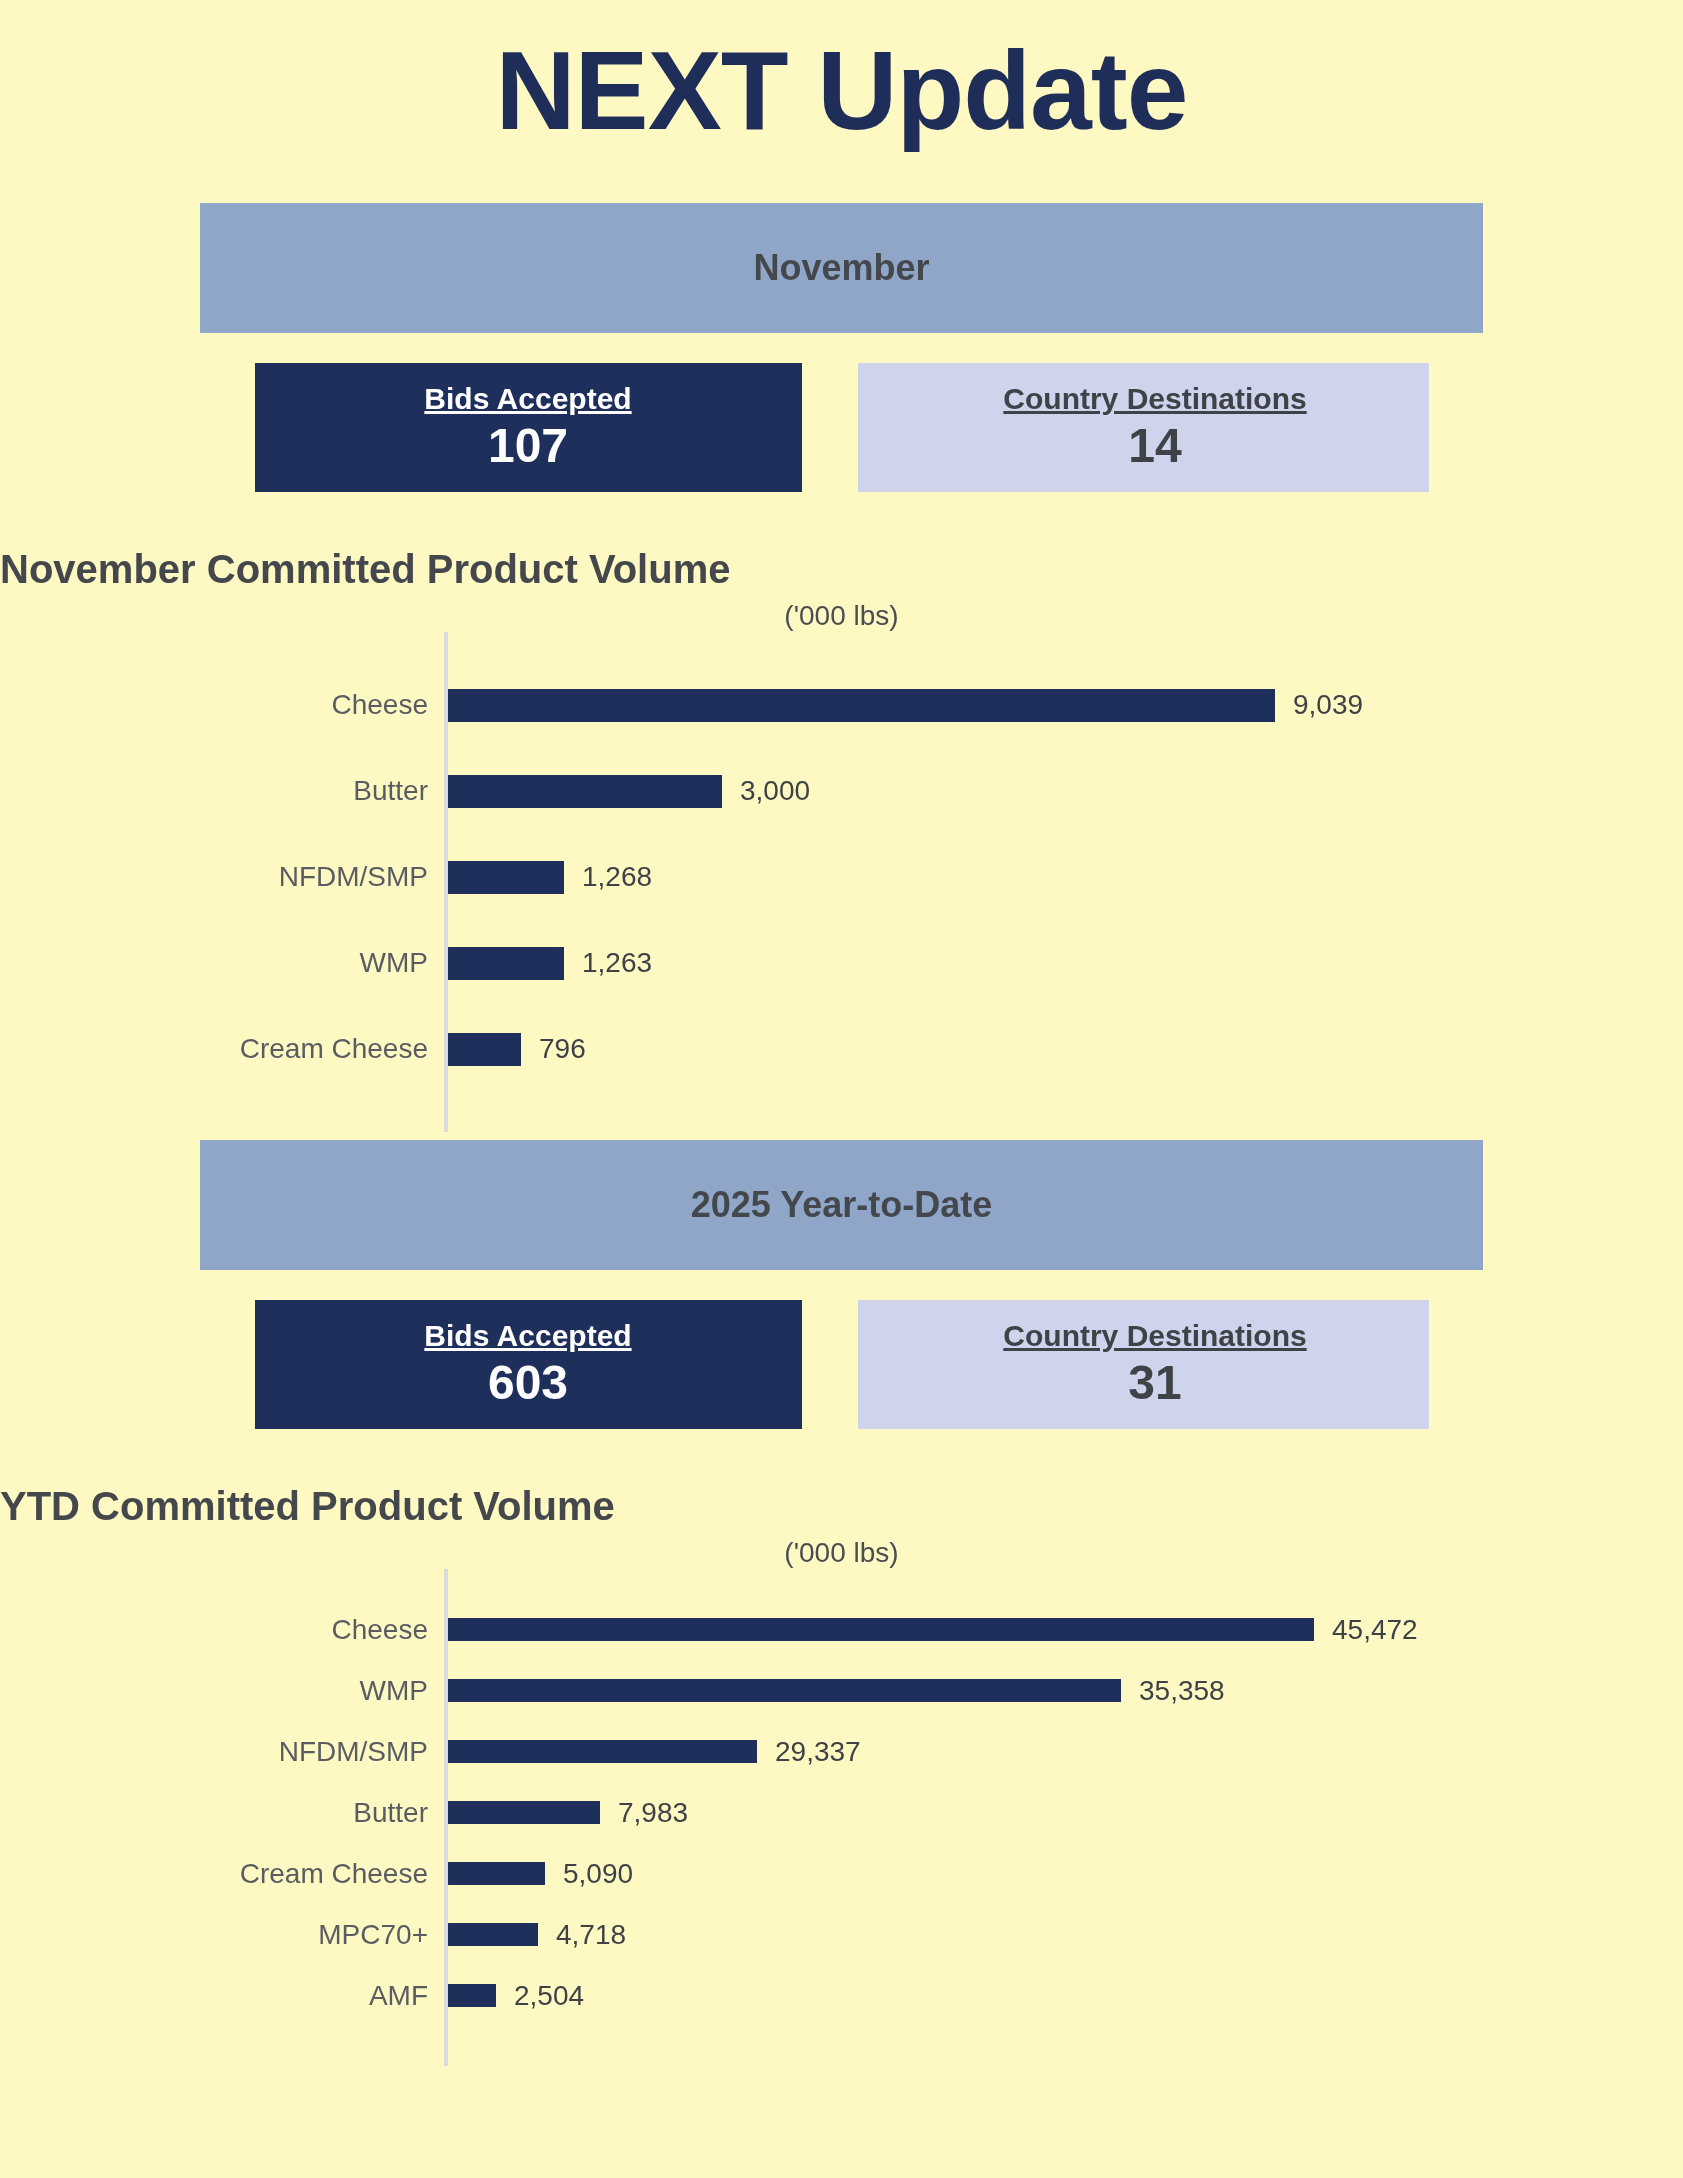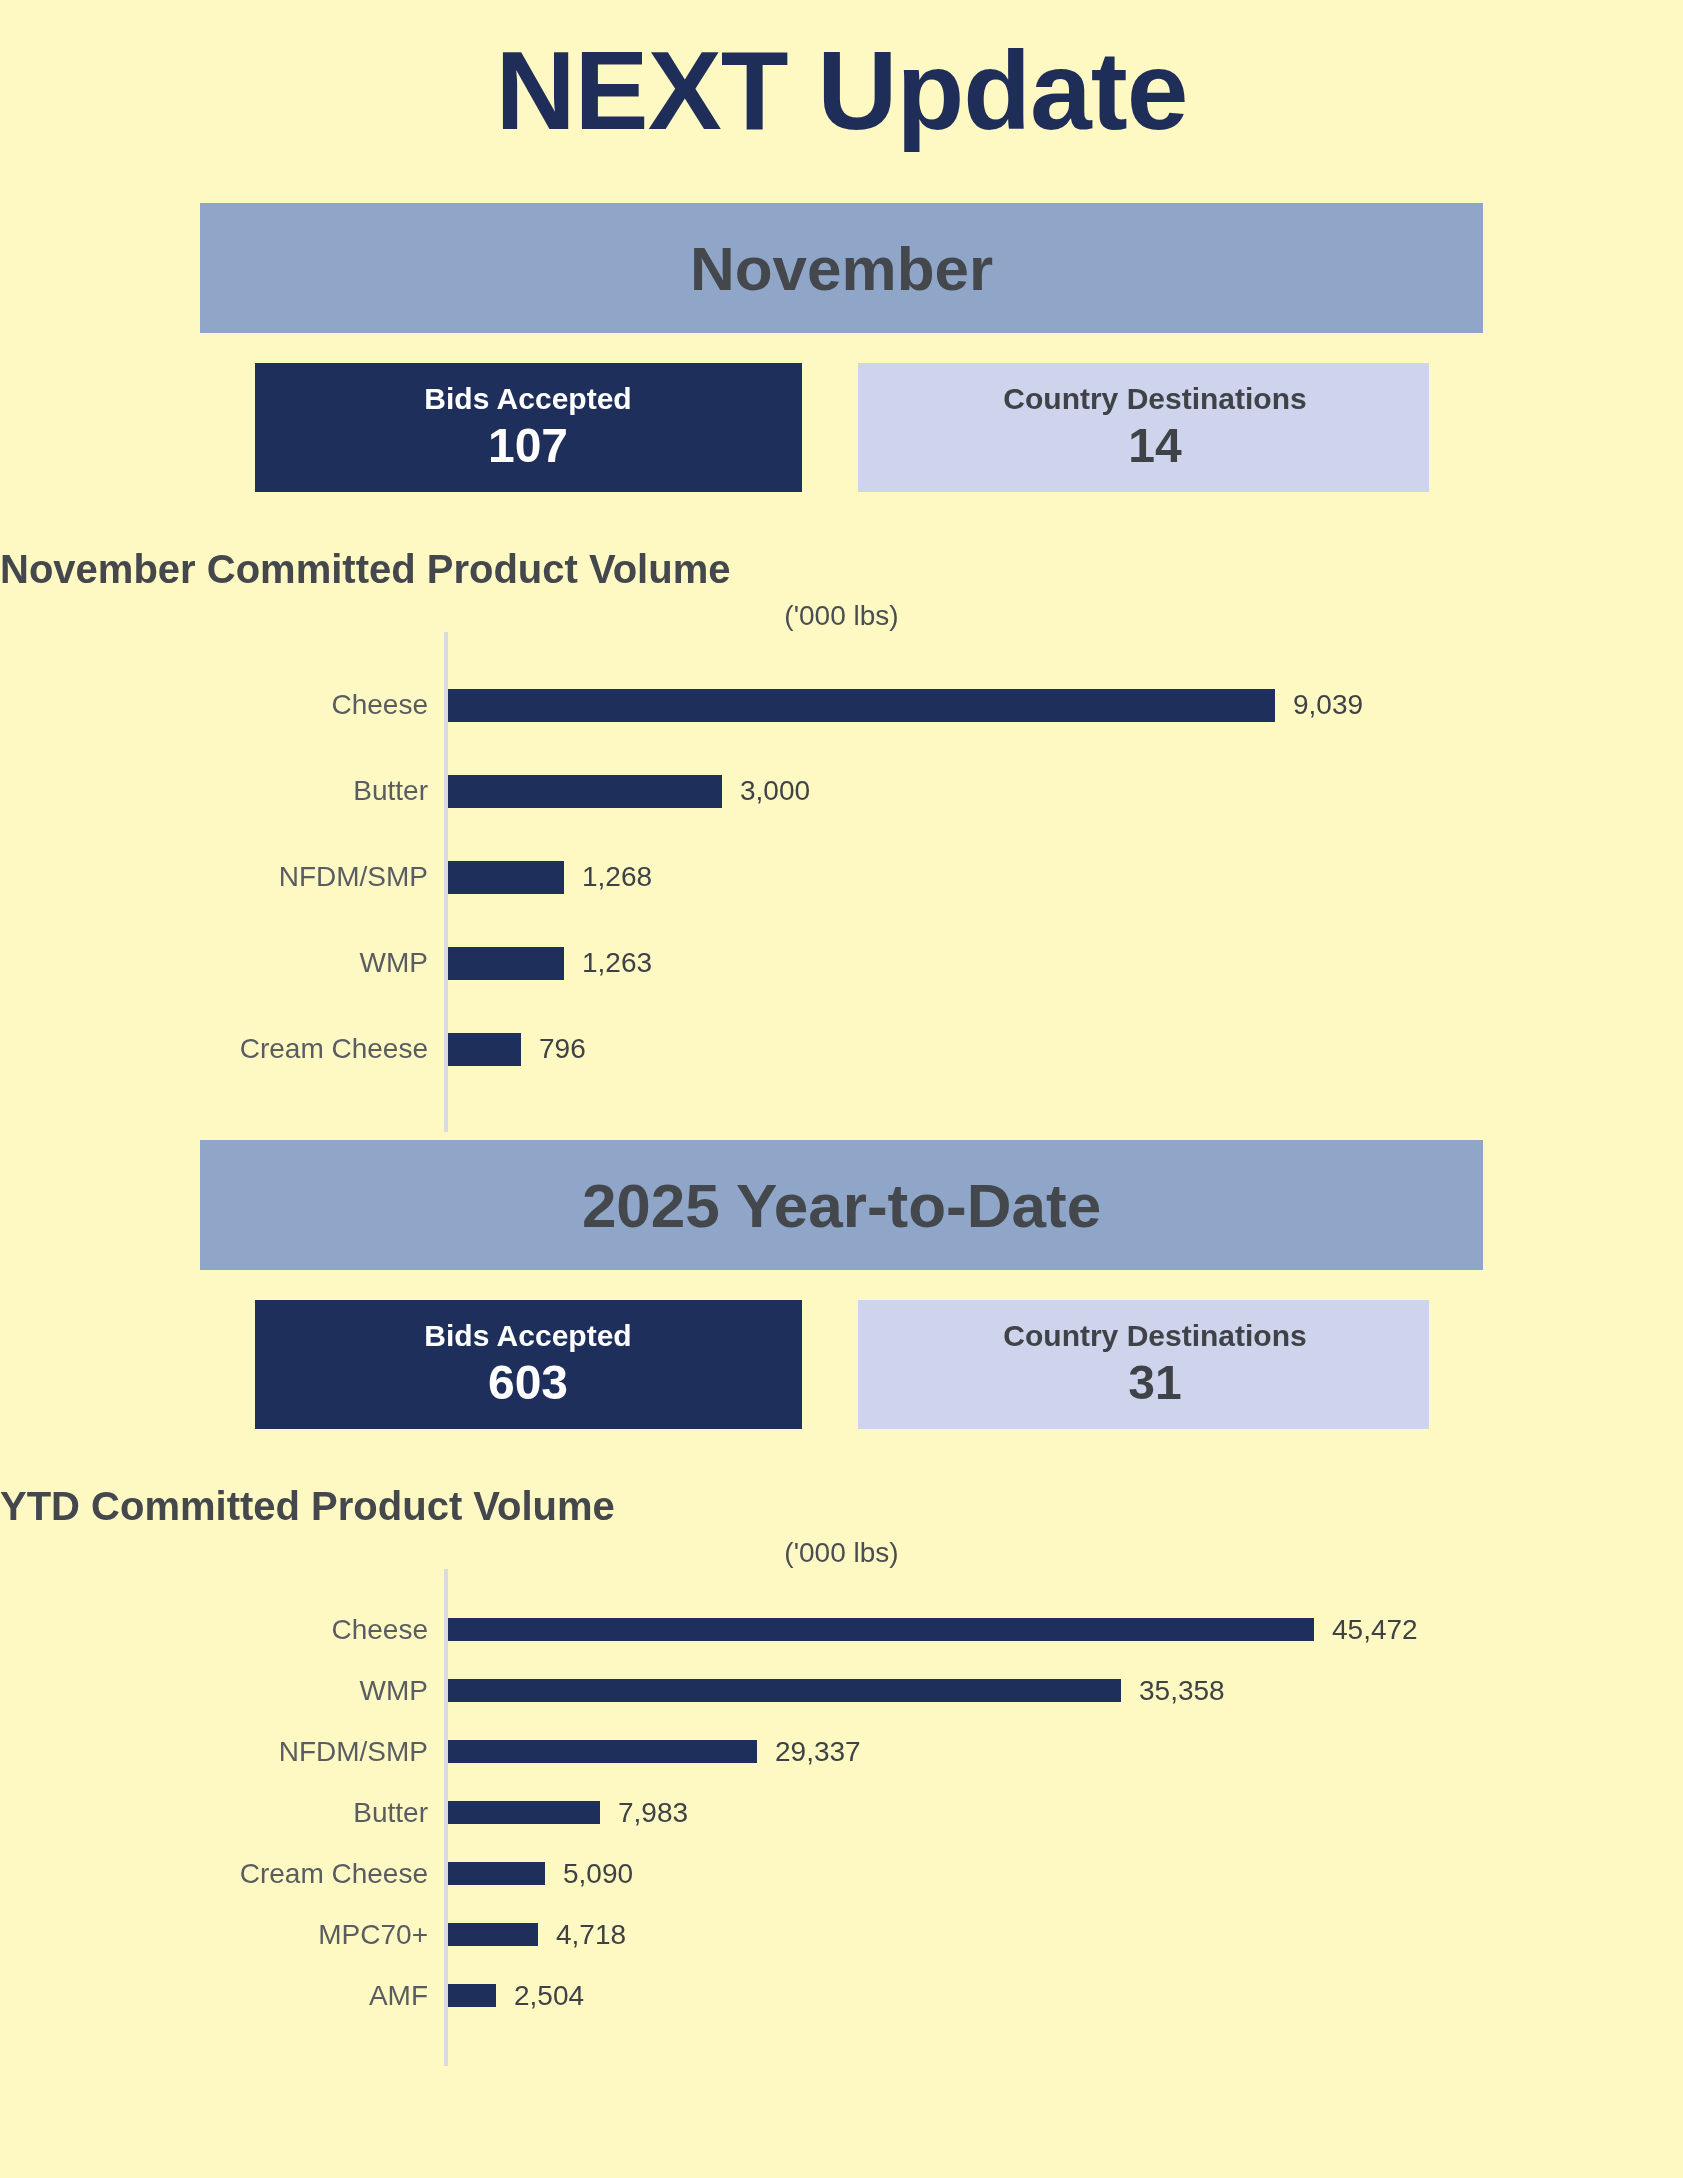--- a/index.html
+++ b/index.html
@@ -25,21 +25,21 @@
     letter-spacing: -1px;
   }
   .band {
     width: 1283px;
     height: 130px;
     margin: 51px auto 0;
     background: #8fa6c8;
     display: flex;
     align-items: center;
     justify-content: center;
-    font-size: 62px;
+    font-size: 36px;
     font-weight: 700;
     color: #44484d;
   }
   .band--second { margin-top: 8px; }
   .cards {
     width: 1174px;
     margin: 30px auto 0;
     display: flex;
     justify-content: space-between;
   }
@@ -47,21 +47,21 @@
     width: 547px;
     height: 129px;
     display: flex;
     flex-direction: column;
     align-items: center;
     justify-content: center;
     gap: 2px;
   }
   .card--navy { background: #1f2f5b; color: #ffffff; }
   .card--lavender { background: #cdd4ec; color: #3f4347; padding-left: 24px; }
-  .card-label { font-size: 30px; font-weight: 700; }
+  .card-label { font-size: 30px; font-weight: 700; text-decoration: underline; }
   .card-value { font-size: 48px; font-weight: 700; }
   .chart-title {
     margin-top: 54px;
     font-size: 40px;
     line-height: 1.15;
     font-weight: 700;
     color: #44484d;
   }
   .chart-subtitle {
     margin-top: 8px;

